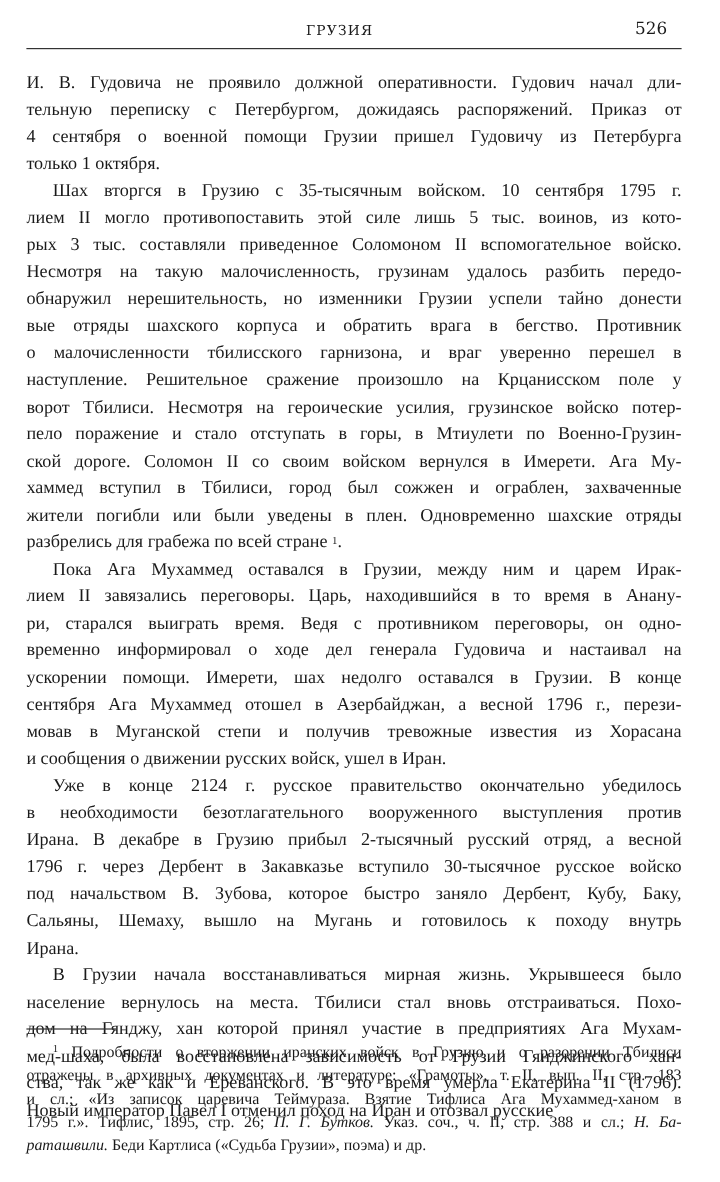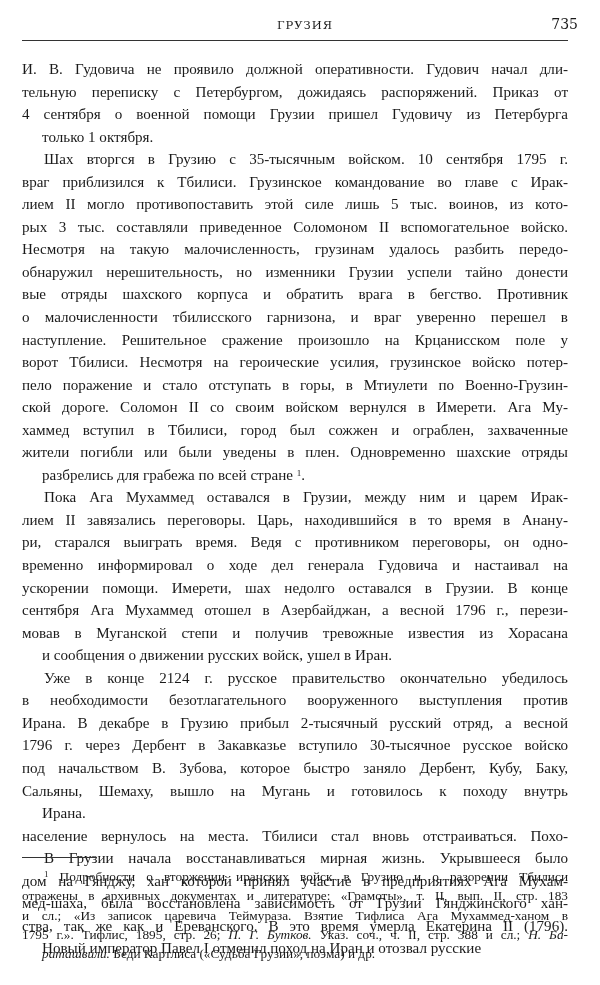--- a/index.html
+++ b/index.html
@@ -1,52 +1,51 @@
 <!DOCTYPE html>
 <html><head>
 <meta charset="utf-8">
 <style>
   html, body { margin:0; padding:0; }
   body { width:600px; height:985px; background:#fff; color:#1a1a1a; position:relative; overflow:hidden;
          font-family:"DejaVu Serif", "Liberation Serif", serif; }
-  .header { position:absolute; top:14px; left:32px; width:546px; height:24px; }
+  .header { position:absolute; top:14px; left:10px; width:546px; height:24px; }
   .running-title { position:absolute; left:0; right:0; text-align:center; font-size:11.5px; letter-spacing:1px; top:4px; }
   .page-number { position:absolute; right:0; top:2px; font-size:14px; }
   .rule { position:absolute; top:40px; left:22px; width:546px; border-top:1.3px solid #333; }
   .body-text { position:absolute; top:58px; left:22px; width:546px; font-size:15.1px; line-height:22.55px;
                font-family:"Liberation Serif", serif; }
   .line { white-space:nowrap; text-align:justify; text-align-last:justify; display:block; height:22.55px; }
-  .line.last { text-align-last:left;margin-left:20px; }
+  .line.last { text-align-last:left; }
   .line.indent { padding-left:22px; }
   .fn-rule { position:absolute; top:857px; left:22px; width:75px; border-top:1.3px solid #333; }
   .footnote { position:absolute; top:867px; left:22px; width:546px; font-size:13.3px; line-height:19.3px;
               font-family:"Liberation Serif", serif; }
   .footnote .line { height:19.3px; }
   sup { font-size:9px; vertical-align:top; position:relative; top:-2px; }
   i { font-style:italic; }
 </style>
 </head>
 <body>
 
 <div class="header">
   <div class="running-title">ГРУЗИЯ</div>
-  <div class="page-number">735</div>
+  <div class="page-number">526</div>
 </div>
 <div class="rule"></div>
 
 <div class="body-text" id="body-text">
     <div>
       <span class="line">И. В. Гудовича не проявило должной оперативности. Гудович начал дли-</span>
       <span class="line">тельную переписку с Петербургом, дожидаясь распоряжений. Приказ от</span>
       <span class="line">4 сентября о военной помощи Грузии пришел Гудовичу из Петербурга</span>
       <span class="line last">только 1 октября.</span>
     </div>
     <div>
       <span class="line indent">Шах вторгся в Грузию с 35-тысячным войском. 10 сентября 1795 г.</span>
-      <span class="line">враг приблизился к Тбилиси. Грузинское командование во главе с Ирак-</span>
       <span class="line">лием II могло противопоставить этой силе лишь 5 тыс. воинов, из кото-</span>
       <span class="line">рых 3 тыс. составляли приведенное Соломоном II вспомогательное войско.</span>
       <span class="line">Несмотря на такую малочисленность, грузинам удалось разбить передо-</span>
       <span class="line">обнаружил нерешительность, но изменники Грузии успели тайно донести</span>
       <span class="line">вые отряды шахского корпуса и обратить врага в бегство. Противник</span>
       <span class="line">о малочисленности тбилисского гарнизона, и враг уверенно перешел в</span>
       <span class="line">наступление. Решительное сражение произошло на Крцанисском поле у</span>
       <span class="line">ворот Тбилиси. Несмотря на героические усилия, грузинское войско потер-</span>
       <span class="line">пело поражение и стало отступать в горы, в Мтиулети по Военно-Грузин-</span>
       <span class="line">ской дороге. Соломон II со своим войском вернулся в Имерети. Ага Му-</span>
@@ -67,22 +66,22 @@
     <div>
       <span class="line indent">Уже в конце 2124 г. русское правительство окончательно убедилось</span>
       <span class="line">в необходимости безотлагательного вооруженного выступления против</span>
       <span class="line">Ирана. В декабре в Грузию прибыл 2-тысячный русский отряд, а весной</span>
       <span class="line">1796 г. через Дербент в Закавказье вступило 30-тысячное русское войско</span>
       <span class="line">под начальством В. Зубова, которое быстро заняло Дербент, Кубу, Баку,</span>
       <span class="line">Сальяны, Шемаху, вышло на Мугань и готовилось к походу внутрь</span>
       <span class="line last">Ирана.</span>
     </div>
     <div>
+      <span class="line indent">В Грузии начала восстанавливаться мирная жизнь. Укрывшееся было</span>
       <span class="line">население вернулось на места. Тбилиси стал вновь отстраиваться. Похо-</span>
-      <span class="line indent">В Грузии начала восстанавливаться мирная жизнь. Укрывшееся было</span>
       <span class="line">дом на Гянджу, хан которой принял участие в предприятиях Ага Мухам-</span>
       <span class="line">мед-шаха, была восстановлена зависимость от Грузии Гянджинского хан-</span>
       <span class="line">ства, так же как и Ереванского. В это время умерла Екатерина II (1796).</span>
       <span class="line last">Новый император Павел I отменил поход на Иран и отозвал русские</span>
     </div>
   </div>
 
 <div class="fn-rule"></div>
 
 <div class="footnote">

